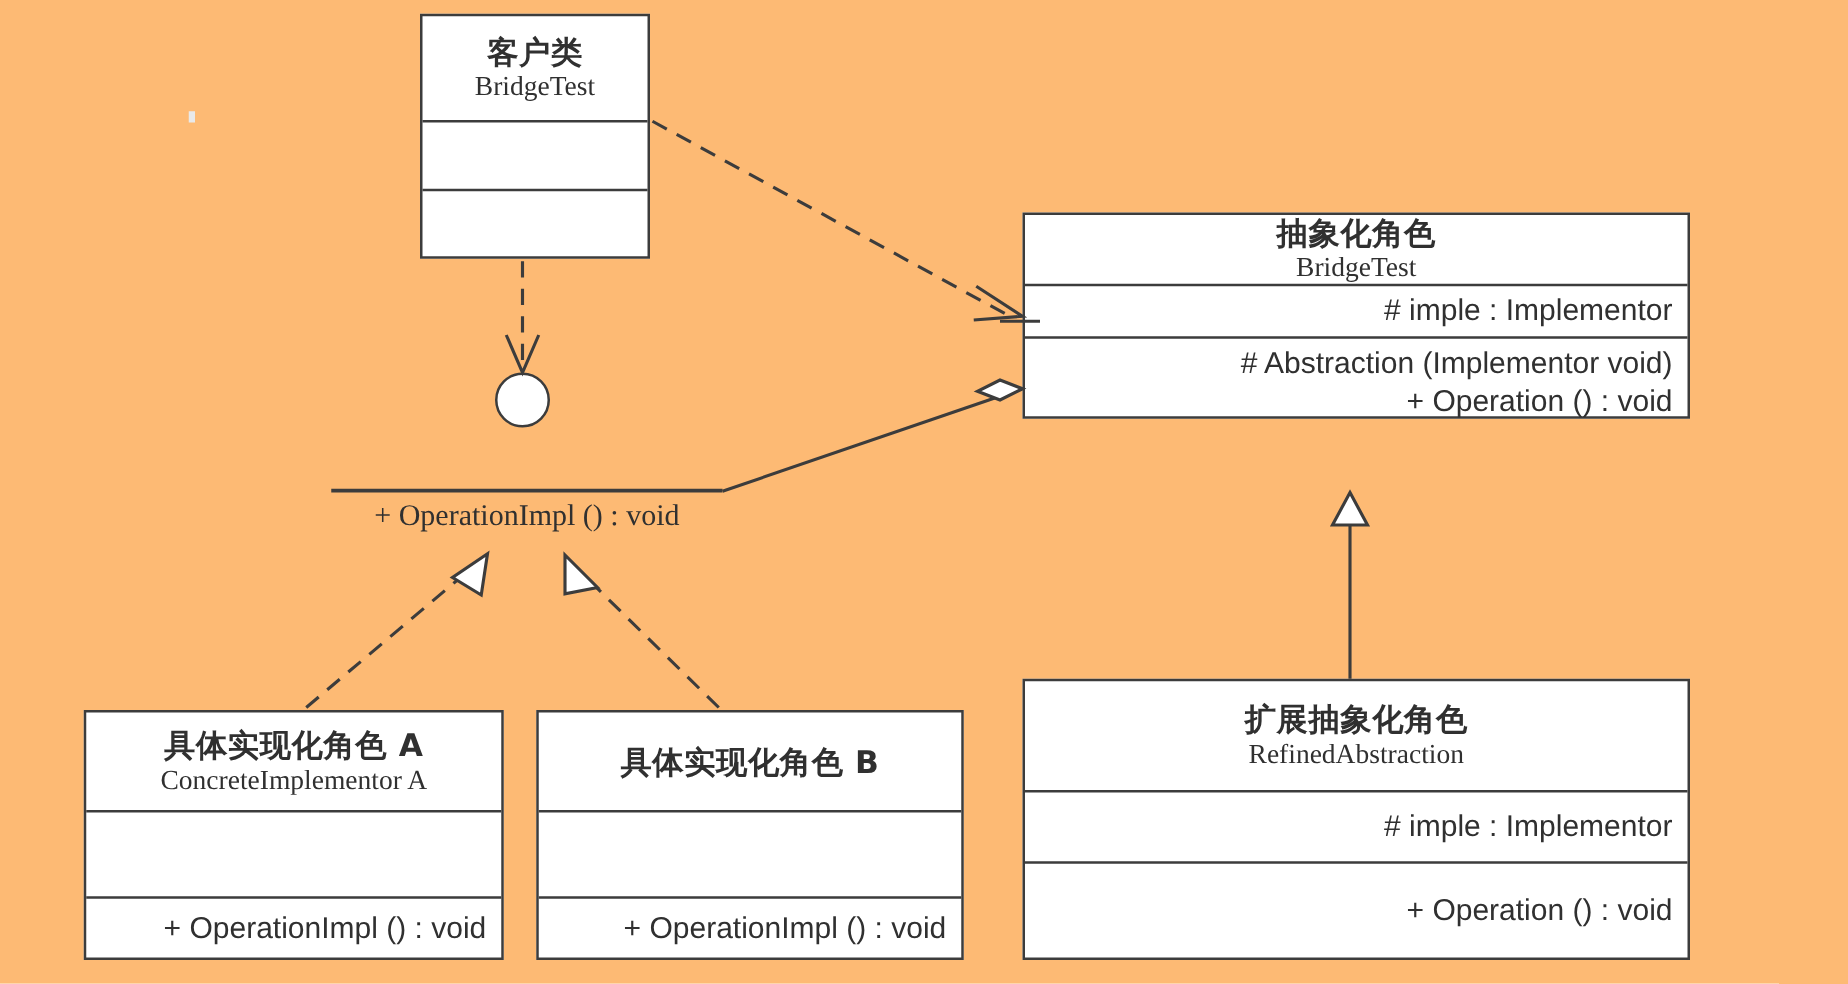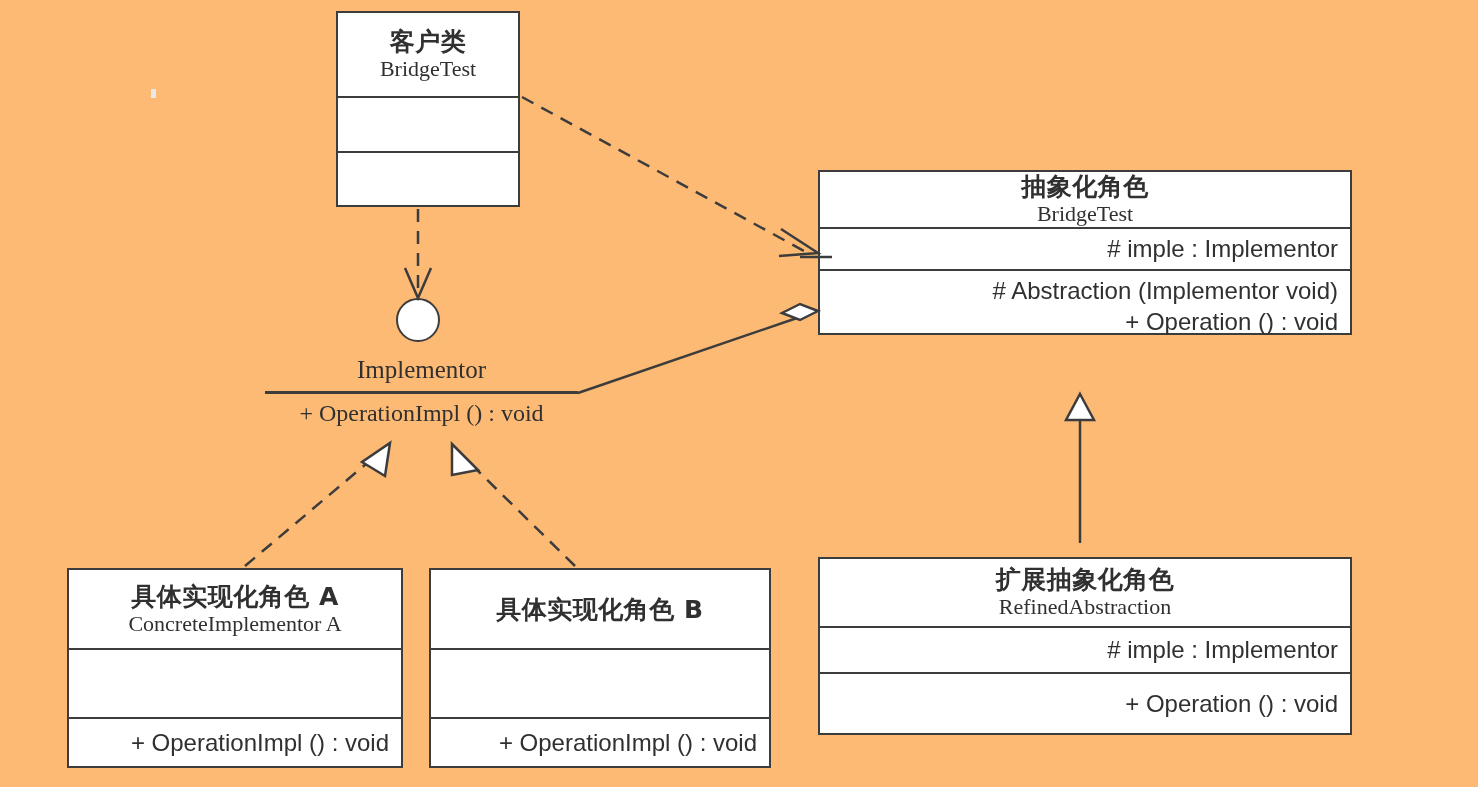--- a/index.html
+++ b/index.html
@@ -158,21 +158,21 @@
     </div>
     <div class="compartment members" style="height:52px;">
       <div class="member-line"># imple : Implementor</div>
     </div>
     <div class="compartment members" style="height:83px;">
       <div class="member-line"># Abstraction (Implementor void)</div>
       <div class="member-line">+ Operation () : void</div>
     </div>
   </div>
 
-  <div class="uml-box" style="left:818px; top:557px; width:534px; height:178px;">
+  <div class="uml-box" style="left:818px; top:543px; width:534px; height:225px;">
     <div class="compartment header" style="height:89px;">
       <div class="cn-name">扩展抽象化角色</div>
       <div class="en-name">RefinedAbstraction</div>
     </div>
     <div class="compartment members" style="height:58px;">
       <div class="member-line"># imple : Implementor</div>
     </div>
     <div class="compartment members" style="height:78px;">
       <div class="member-line">+ Operation () : void</div>
     </div>
@@ -194,21 +194,20 @@
       <div class="cn-name">具体实现化角色 B</div>
     </div>
     <div class="compartment members" style="height:70px;"></div>
     <div class="compartment members" style="height:50px;">
       <div class="member-line">+ OperationImpl () : void</div>
     </div>
   </div>
 
   <div id="interface-implementor" style="left:0; top:0; width:1478px; height:787px;">
     <div class="iface-circle" style="left:396px; top:298px; width:44px; height:44px;"></div>
-    <div class="iface-label" style="left:265px; top:356px; width:313px;">Implementor</div>
     <div class="iface-rule" style="left:265px; top:391px; width:313px; height:3px;"></div>
     <div class="iface-op" style="left:265px; top:400px; width:313px;">+ OperationImpl () : void</div>
   </div>
 
   <svg id="connectors" viewBox="0 0 1478 787" width="1478" height="787" xmlns="http://www.w3.org/2000/svg">
 
     <g>
       <path class="edge dashed" d="M 522 97 L 806 252"></path>
       <path class="head-open" d="M 781 229 L 818 253 L 779 256"></path>
       <path class="head-open" d="M 800 257 L 832 257"></path>

